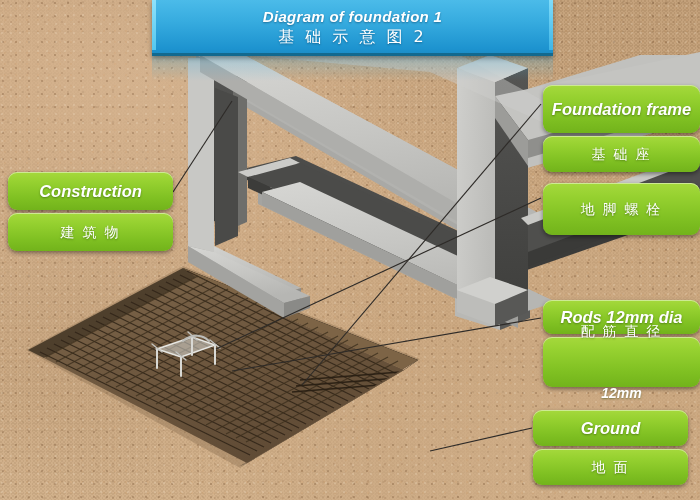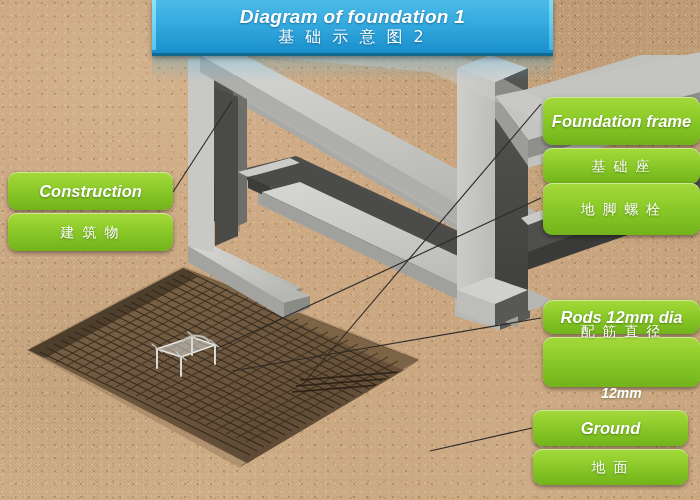--- a/index.html
+++ b/index.html
@@ -59,21 +59,21 @@
   }
   .banner::before{
     content:"";position:absolute;left:0;top:0;bottom:3px;width:4px;
     background:linear-gradient(180deg,#8fe2fb,#54c7ef);
   }
   .banner::after{
     content:"";position:absolute;right:0;top:0;bottom:3px;width:4px;
     background:linear-gradient(180deg,#7fdcfa,#3fb5e6);
   }
   .banner .t-en{
-    font-style:italic;font-weight:bold;font-size:19px;color:#ffffff;
+    font-style:italic;font-weight:bold;font-size:15px;color:#ffffff;
     letter-spacing:.3px;line-height:20px;
     text-shadow:0 1px 2px rgba(0,40,70,.45);
   }
   .banner .t-cn{
     font-size:16px;color:#ffffff;line-height:20px;letter-spacing:3px;
     text-shadow:0 1px 2px rgba(0,40,70,.45);
     font-family:"DejaVu Sans", sans-serif;
   }
 
   
@@ -376,33 +376,33 @@
     <div class="t-en">Diagram of  foundation 1</div>
     <div class="t-cn">基 础 示 意 图 2</div>
   </div>
 
   <div class="callout" style="left:8px;top:172px;width:165px;">
     <div class="chip en" style="height:38px;">Construction</div>
     <div class="gap"></div>
     <div class="chip cn" style="height:38px;">建 筑 物</div>
   </div>
 
-  <div class="callout" style="left:543px;top:85px;width:157px;margin-top:12px;">
+  <div class="callout" style="left:543px;top:85px;width:157px;">
     <div class="chip en" style="height:48px;">Foundation frame</div>
     <div class="gap"></div>
     <div class="chip cn" style="height:36px;">基 础 座</div>
   </div>
 
   <div class="callout" style="left:543px;top:180px;width:157px;">
     <div class="gap"></div>
     <div class="chip cn" style="height:52px;">地 脚 螺 栓</div>
   </div>
 
   <div class="callout" style="left:543px;top:300px;width:157px;">
-    <div class="chip en" style="height:34px;border-radius:10px;">Rods 12mm dia</div>
+    <div class="chip en" style="height:34px;">Rods 12mm dia</div>
     <div class="gap"></div>
     <div class="chip cn" style="height:50px;flex-direction:column;gap:41px;">
       <span>配 筋 直 径</span>
       <span class="small">12mm</span>
     </div>
   </div>
 
   <div class="callout" style="left:533px;top:410px;width:155px;">
     <div class="chip en" style="height:36px;">Ground</div>
     <div class="gap"></div>

